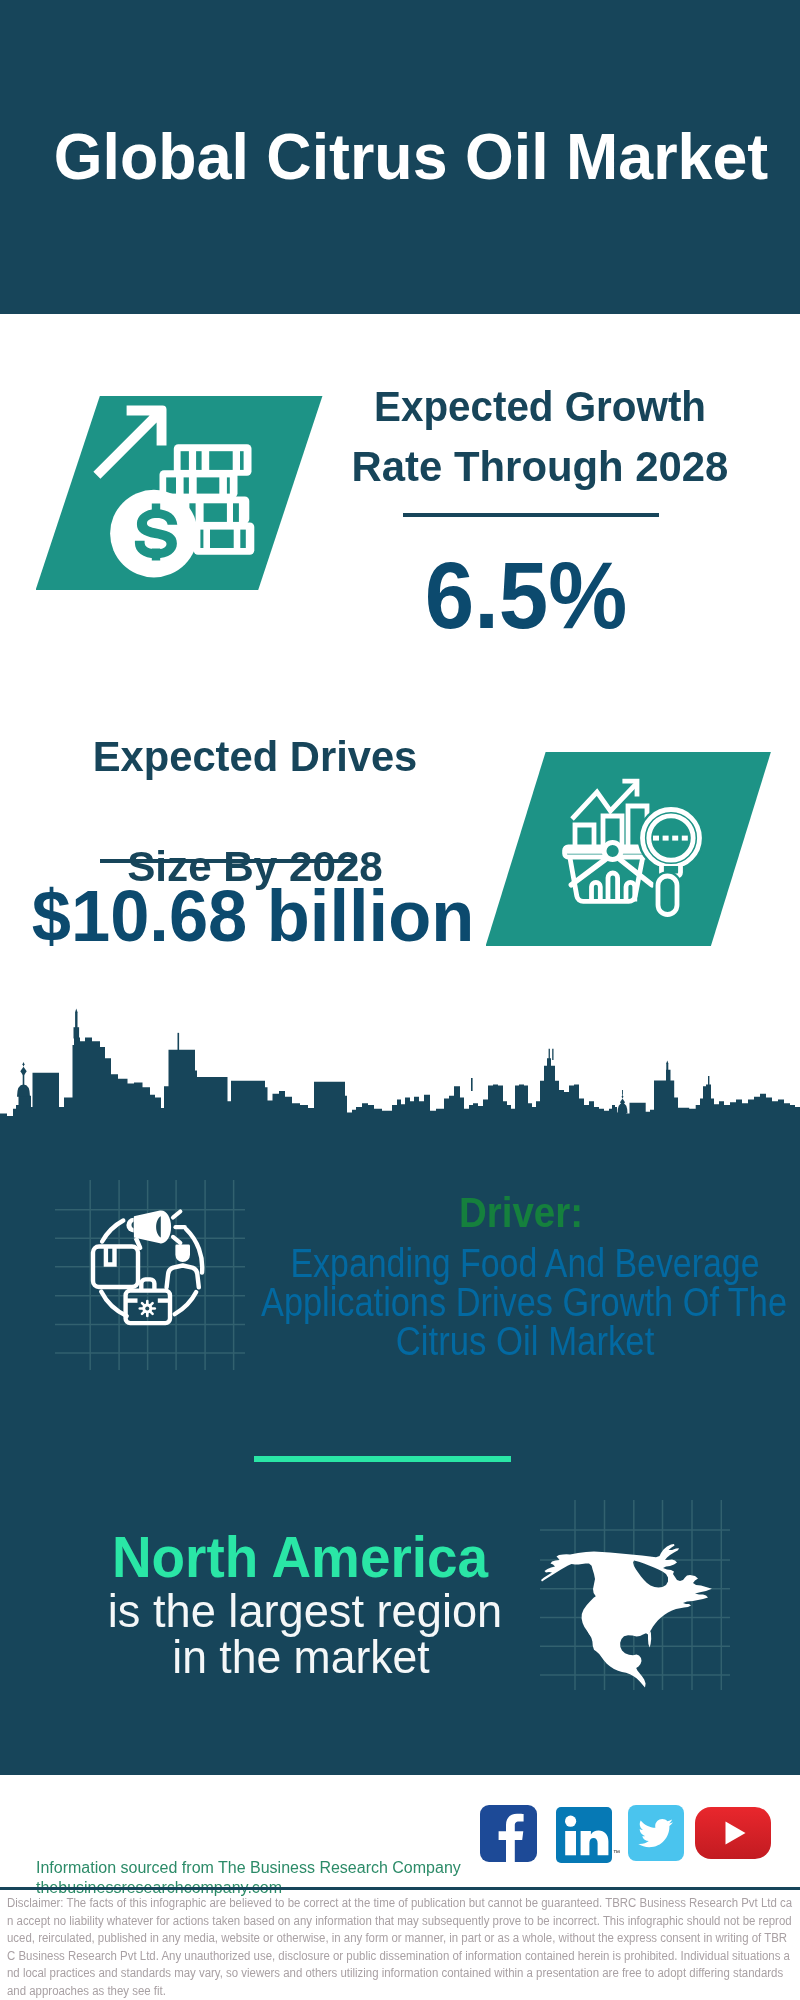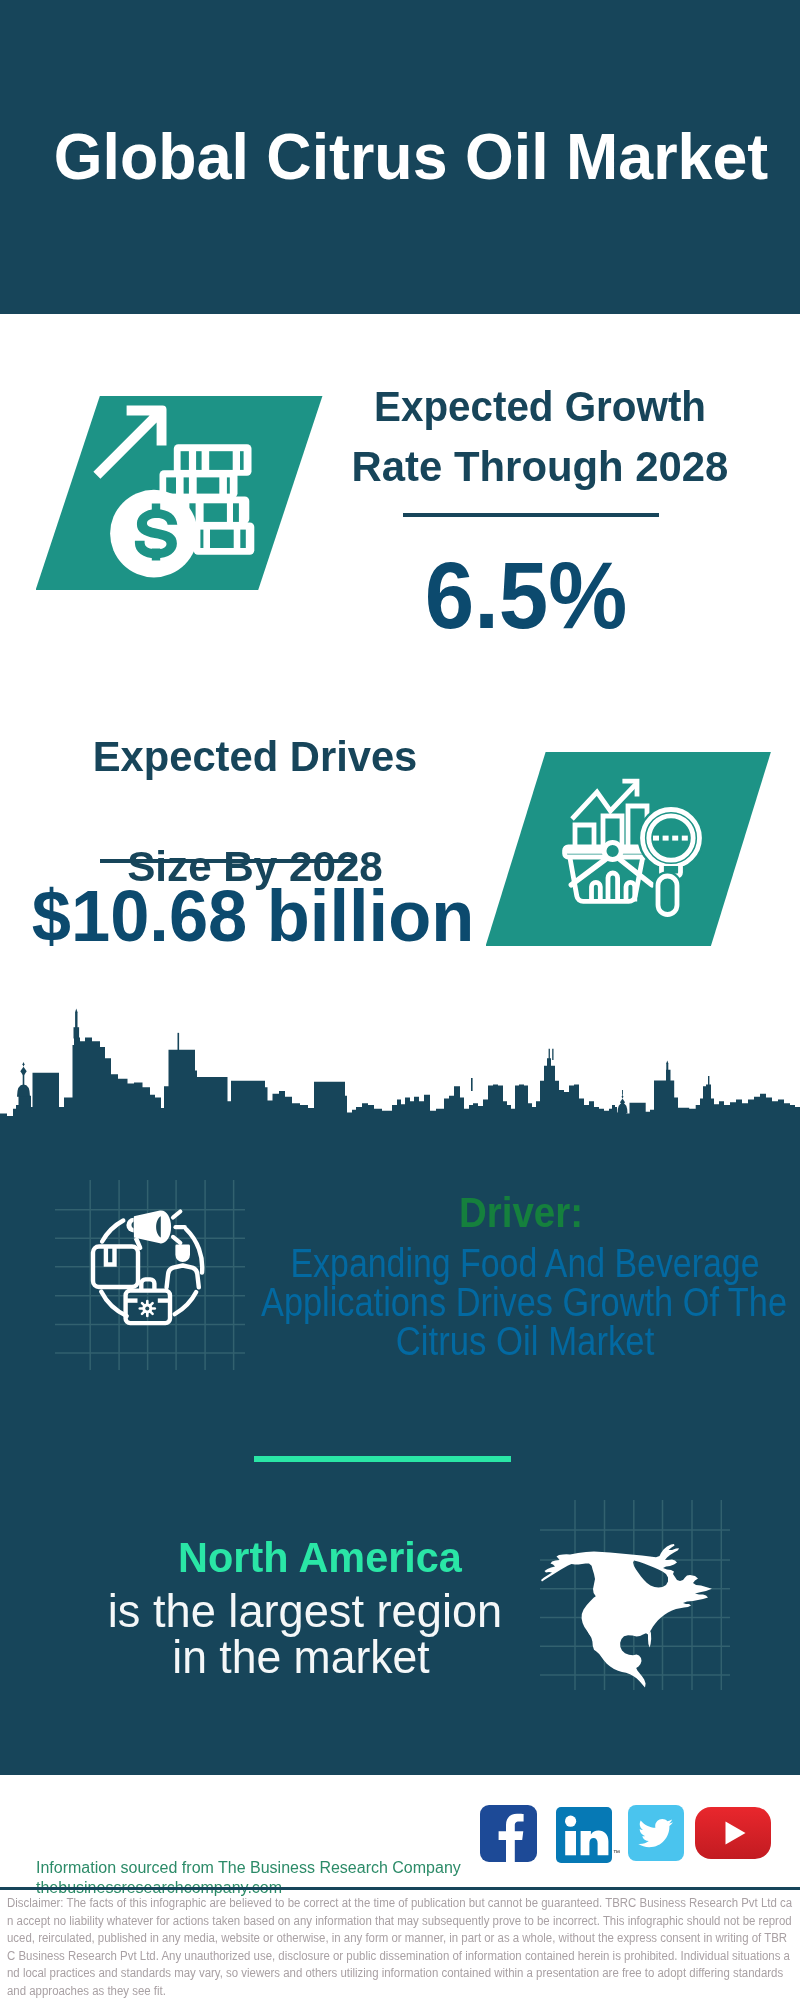--- a/index.html
+++ b/index.html
@@ -30,21 +30,21 @@
   
   .dark-panel{position:absolute;left:0;top:1118px;width:800px;height:657px;background:#17455a;}
   .skyline{position:absolute;left:0;top:1000px;width:800px;height:122px;display:block;}
 
   
   .driver-title{color:#15803d;font-weight:bold;font-size:43.2px;line-height:43.2px;}
   .driver-body{color:#0369a1;font-weight:normal;font-size:40px;line-height:39.3px;}
   .divider{position:absolute;background:#2ae6a6;}
 
   
-  .region-title{color:#2ae6a6;font-weight:bold;font-size:43px;line-height:43px;margin-left:20px;}
+  .region-title{color:#2ae6a6;font-weight:bold;font-size:57px;line-height:43px;}
   .region-body{color:#f4f7f8;font-weight:normal;font-size:46px;line-height:46.5px;}
 
   
   .footer-info{position:absolute;color:#2c8b68;font-size:16px;line-height:19.7px;white-space:nowrap;margin-top:44px;}
   .footer-rule{position:absolute;left:0;width:800px;background:#17455a;}
   .tm-mark{position:absolute;left:613px;top:1849px;font-size:7px;color:#1b1b1b;}
   .disclaimer{position:absolute;color:#a9a1a4;font-size:12px;line-height:17.6px;word-break:break-all;white-space:normal;transform-origin:0 0;transform:scaleX(0.9527);}
 </style>
 </head>
 <body>

